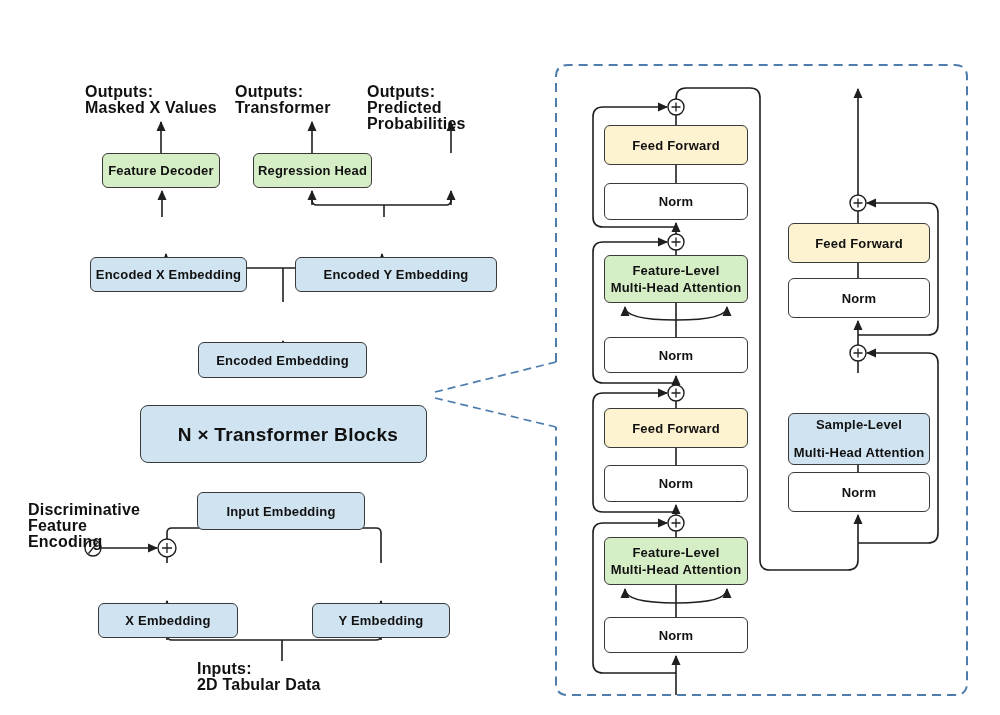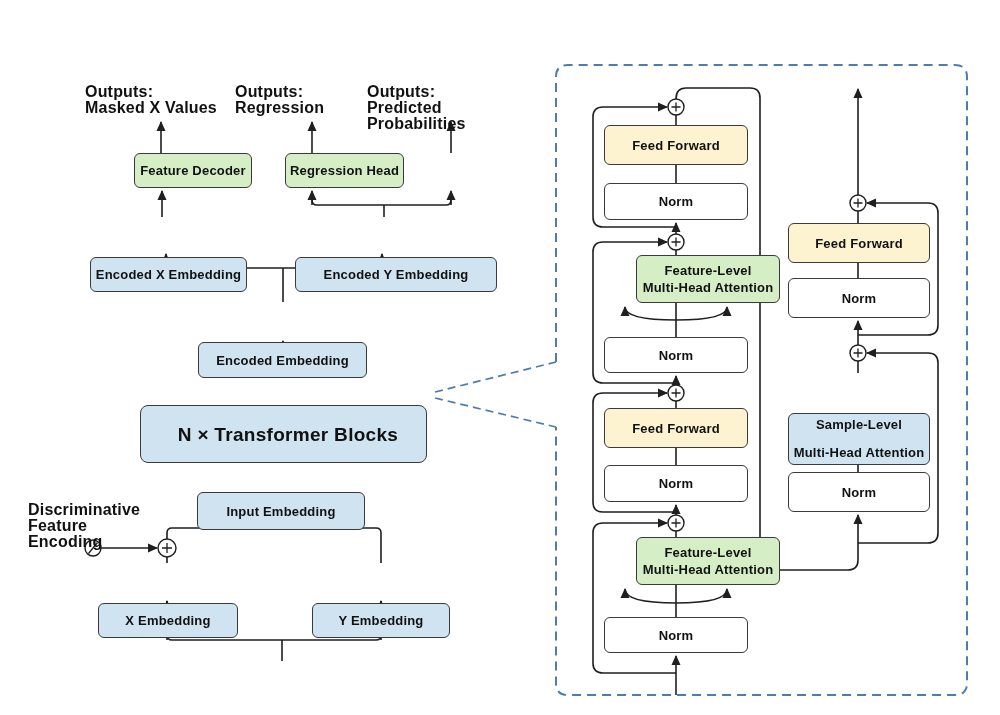--- a/index.html
+++ b/index.html
@@ -11,21 +11,21 @@
   .arrfill{fill:var(--line,#1f1f1f);}
   .sym{fill:#ffffff;stroke:var(--line,#1f1f1f);stroke-width:1.4;}
   .symln{stroke:var(--line,#1f1f1f);stroke-width:1.3;fill:none;}
   .dashline{stroke:var(--dashed-blue,#4d7cad);stroke-width:2;stroke-dasharray:9 6;fill:none;}
   .callout{stroke:var(--dashed-blue,#4d7cad);stroke-width:1.7;stroke-dasharray:8 5;fill:none;}
   .symtxt{font-family:"Liberation Sans",sans-serif;font-size:10px;font-weight:bold;fill:var(--line,#1f1f1f);}
   .bx{position:absolute;box-sizing:border-box;border:1.5px solid var(--border-dark,#3a3a3a);
       border-radius:6px;display:flex;flex-direction:column;align-items:center;justify-content:center;
       text-align:center;font-size:13px;font-weight:600;letter-spacing:.2px;line-height:17px;}
   .blue{background:var(--box-blue,#cfe3f1);margin-top:40px;}
-  .green{background:var(--box-green,#d6eec6);margin-left:32px;}
+  .green{background:var(--box-green,#d6eec6);}
   .yellow{background:var(--box-yellow,#fdf3d0);}
   .white{background:var(--box-white,#ffffff);}
   .big{font-size:19px;border-radius:8px;letter-spacing:.3px;padding-left:9px;}
   .lbl{position:absolute;font-size:16px;font-weight:600;line-height:16px;letter-spacing:.2px;}
   .wide{line-height:28px;}
 </style>
 </head>
 <body>
 
 <div id="stage">
@@ -158,21 +158,21 @@
       <text class="symtxt" x="282" y="512.5" text-anchor="middle">c</text>
     </g>
   </svg>
 
   <div class="lbl" style="left:85px;top:84px;width:150px;">
     <span style="display:block">Outputs:</span>
     <span style="display:block">Masked X Values</span>
   </div>
   <div class="lbl" style="left:235px;top:84px;width:150px;">
     <span style="display:block">Outputs:</span>
-    <span style="display:block">Regression</span>
+    <span style="display:block">Transformer</span>
   </div>
   <div class="lbl" style="left:367px;top:84px;width:170px;">
     <span style="display:block">Outputs:</span>
     <span style="display:block">Predicted Probabilities</span>
   </div>
 
   <div class="bx green" style="left:102px;top:153px;width:118px;height:35px;">
       <span>Feature Decoder</span>
     </div>
   <div class="bx green" style="left:253px;top:153px;width:119px;height:35px;">
@@ -203,20 +203,24 @@
     <span style="display:block">Feature Encoding</span>
   </div>
 
   <div class="bx blue" style="left:98px;top:563px;width:140px;height:35px;">
       <span>X Embedding</span>
     </div>
   <div class="bx blue" style="left:312px;top:563px;width:138px;height:35px;">
       <span>Y Embedding</span>
     </div>
 
+  <div class="lbl" style="left:197px;top:661px;width:170px;">
+    <span style="display:block">Inputs:</span>
+    <span style="display:block">2D Tabular Data</span>
+  </div>
 
   <div class="bx yellow" style="left:604px;top:125px;width:144px;height:40px;">
       <span>Feed Forward</span>
     </div>
   <div class="bx white" style="left:604px;top:183px;width:144px;height:37px;">
       <span>Norm</span>
     </div>
   <div class="bx green" style="left:604px;top:255px;width:144px;height:48px;">
     <span style="display:block">Feature-Level</span>
     <span style="display:block">Multi-Head Attention</span>

